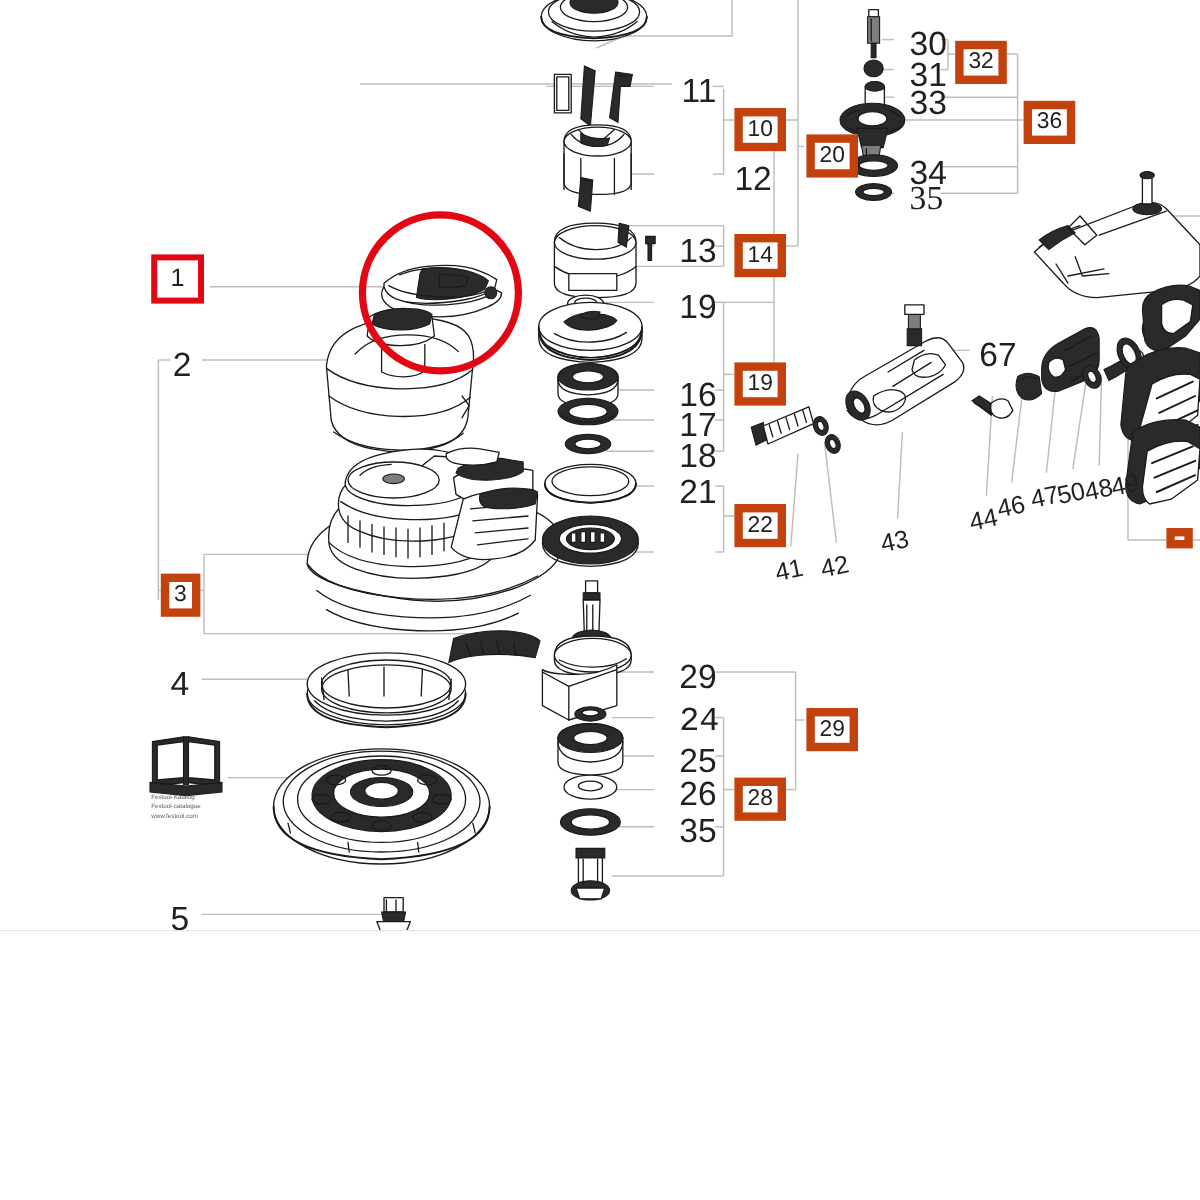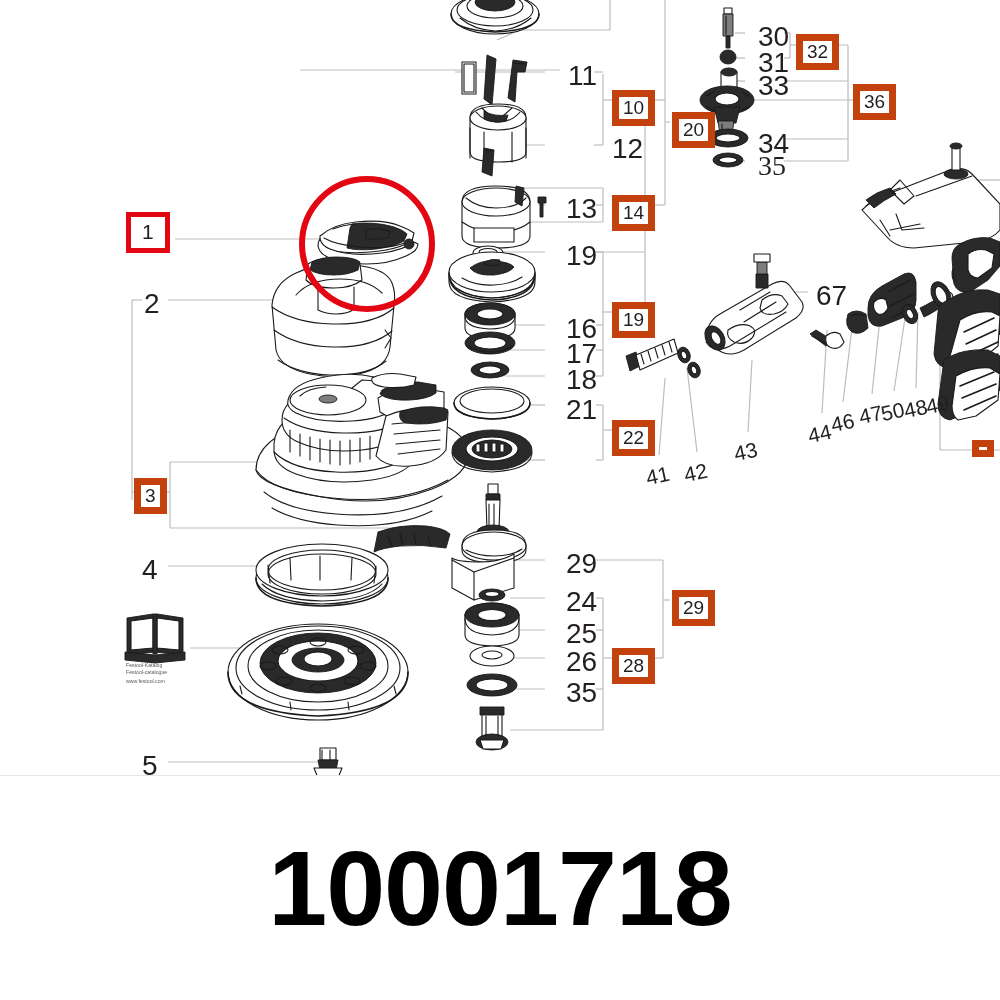--- a/index.html
+++ b/index.html
@@ -657,21 +657,21 @@
     <div class="lbl boxed" style="left:612px; top:302px;">19</div>
 
     <div class="lbl boxed" style="left:672px; top:112px;">20</div>
 
     <div class="lbl" style="left:566px; top:396px;">21</div>
 
     <div class="lbl boxed" style="left:612px; top:420px;">22</div>
 
     <div class="lbl" style="left:566px; top:550px;">29</div>
 
-    <div class="lbl" style="left:566px; top:588px;">24</div>
+    <div class="lbl" style="left:566px; top:588px;font-family:Liberation Mono, monospace;">24</div>
 
     <div class="lbl" style="left:566px; top:620px;">25</div>
 
     <div class="lbl" style="left:566px; top:648px;">26</div>
 
     <div class="lbl" style="left:566px; top:679px;">35</div>
 
     <div class="lbl boxed" style="left:612px; top:648px;">28</div>
 
     <div class="lbl boxed" style="left:672px; top:590px;">29</div>
@@ -715,17 +715,14 @@
     <div class="book-caption" style="left:126px; top:662px;">Festool-Katalog</div>
     <div class="book-caption" style="left:126px; top:669px;">Festool-catalogue</div>
     <div class="book-caption" style="left:126px; top:678px;">www.festool.com</div>
 
     <div id="highlight-circle" style="left:299px; top:176px; width:124px; height:124px;"></div>
 
   </div>
 
   <div class="sep-line"></div>
 
-  <div id="partnumber-bar">
-    <div id="partnumber">10001718</div>
-  </div>
 
 </div>
 
 </body></html>

